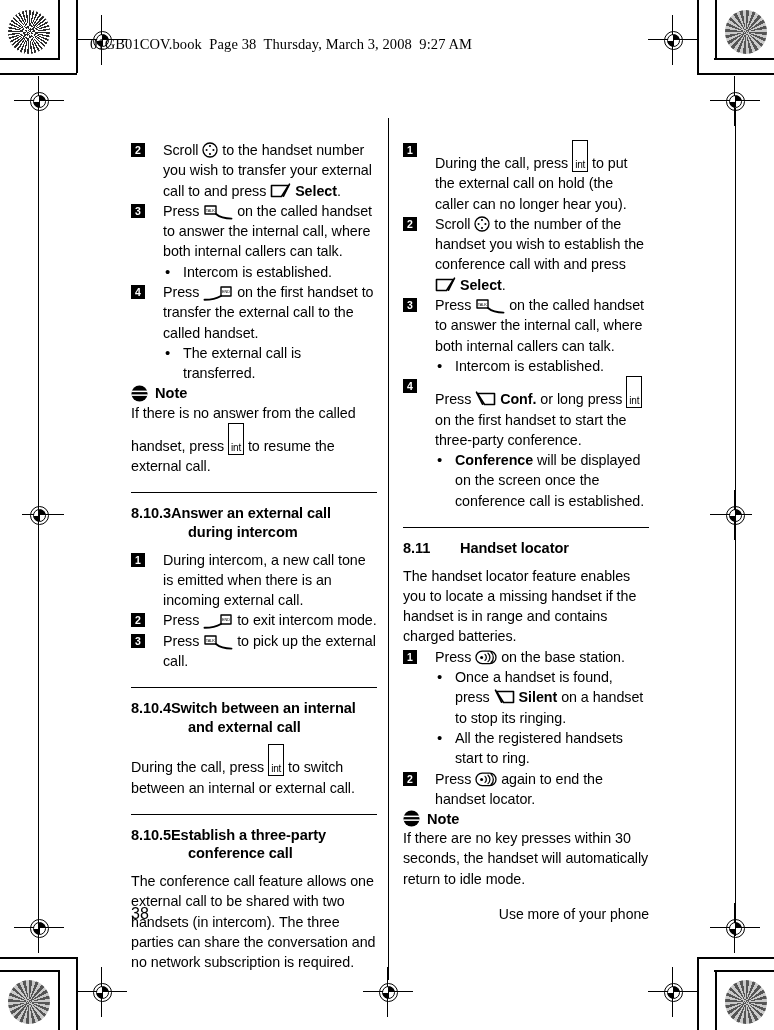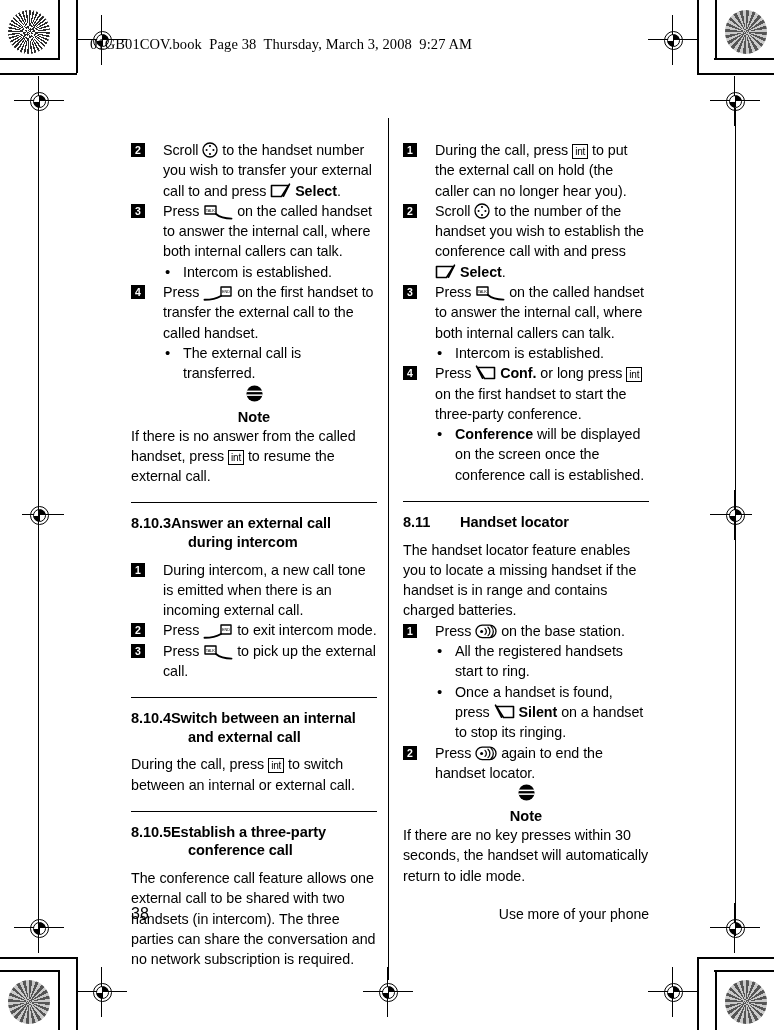--- a/index.html
+++ b/index.html
@@ -122,36 +122,35 @@
   }
   ol.steps ul.bullets { margin-top: 0; }
 
   b, strong { font-weight: bold; }
 
   
   .note-head {
     display: flex; align-items: center; gap: 7px;
     font-size: 14.6px; font-weight: bold;
     margin: 1px 0 1px 0;
-    flex-direction: column;
   }
   .note-icon {
     width: 17px; height: 17px; position: relative; display: inline-block;
     flex: 0 0 auto;
   }
 
   
   .k { display: inline-block; vertical-align: -3px; position: relative; }
   .k svg { display: block; }
   .k-int {
     display: inline-block;
     border: 1.2px solid #000;
     font-size: 10px;
     line-height: 11px;
-    padding: 1px 2px 1px 2px;
+    padding: 18px 2px 1px 2px;
     vertical-align: 0px;
     font-family: "Liberation Sans", sans-serif;
     letter-spacing: -0.2px;
   }
 
   
   .footer {
     position: absolute;
     left: 131px;
     top: 905px;
@@ -380,25 +379,25 @@
       </h3>
       <p class="body">The handset locator feature enables you to locate a missing handset if the handset is in range and contains charged batteries.</p>
       <ol class="steps" id="right-locator-steps">
           <li><span class="stepnum">1</span><span>Press <span class="k" style="vertical-align: -3px;"><svg width="22" height="15" viewBox="0 0 22 15">
                   <rect x="1" y="1.2" width="20" height="12.4" rx="6.2" fill="none" stroke="#000" stroke-width="1.3"></rect>
                   <circle cx="6.6" cy="7.4" r="1.5" fill="#000"></circle>
                   <path d="M10 4.4 A4 4 0 0 1 10 10.4" fill="none" stroke="#000" stroke-width="1.25" stroke-linecap="round" stroke-linejoin="round"></path>
                   <path d="M13 3.2 A5.6 5.6 0 0 1 13 11.6" fill="none" stroke="#000" stroke-width="1.25" stroke-linecap="round" stroke-linejoin="round"></path>
                   <path d="M16 2.1 A7.2 7.2 0 0 1 16 12.7" fill="none" stroke="#000" stroke-width="1.25" stroke-linecap="round" stroke-linejoin="round"></path>
                 </svg></span> on the base station.</span><ul class="bullets">
-              <li>All the registered handsets start to ring.</li>
               <li>Once a handset is found, press <span class="k" style="vertical-align: -3px;"><svg width="21" height="16" viewBox="0 0 21 16">
                     <path d="M19.5 2.5 H2.5 L9.5 13.5 H19.5 Z" fill="none" stroke="#000" stroke-width="1.6" stroke-linecap="round" stroke-linejoin="round"></path>
                     <path d="M7.5 13.2 L1.5 1.2" fill="none" stroke="#000" stroke-width="1.6" stroke-linecap="round" stroke-linejoin="round"></path>
                   </svg></span> <b>Silent</b> on a handset to stop its ringing.</li>
+              <li>All the registered handsets start to ring.</li>
             </ul></li>
           <li><span class="stepnum">2</span><span>Press <span class="k" style="vertical-align: -3px;"><svg width="22" height="15" viewBox="0 0 22 15">
                   <rect x="1" y="1.2" width="20" height="12.4" rx="6.2" fill="none" stroke="#000" stroke-width="1.3"></rect>
                   <circle cx="6.6" cy="7.4" r="1.5" fill="#000"></circle>
                   <path d="M10 4.4 A4 4 0 0 1 10 10.4" fill="none" stroke="#000" stroke-width="1.25" stroke-linecap="round" stroke-linejoin="round"></path>
                   <path d="M13 3.2 A5.6 5.6 0 0 1 13 11.6" fill="none" stroke="#000" stroke-width="1.25" stroke-linecap="round" stroke-linejoin="round"></path>
                   <path d="M16 2.1 A7.2 7.2 0 0 1 16 12.7" fill="none" stroke="#000" stroke-width="1.25" stroke-linecap="round" stroke-linejoin="round"></path>
                 </svg></span> again to end the handset locator.</span></li>
         </ol>
 

